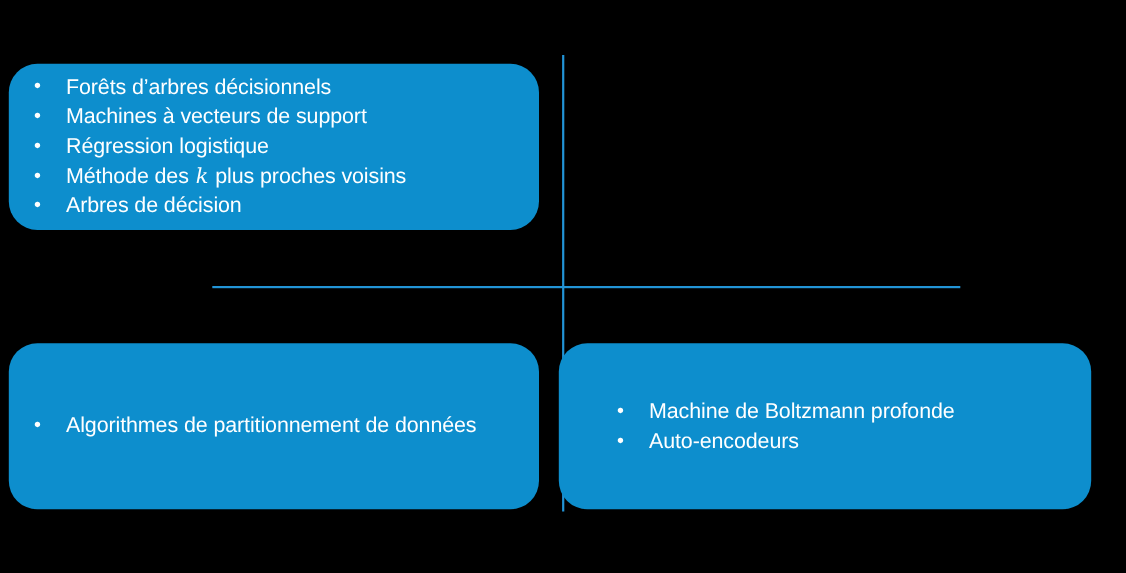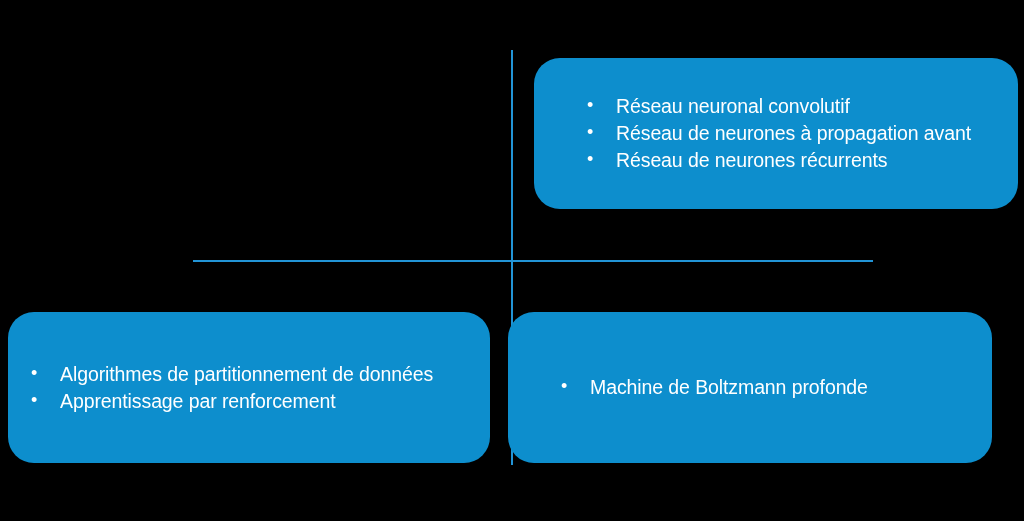--- a/index.html
+++ b/index.html
@@ -88,35 +88,37 @@
   }
 </style>
 </head>
 <body>
 
 <div id="slide">
 
   <div class="axis-v"></div>
   <div class="axis-h"></div>
 
-
-  <div class="quad tr">
+  <div class="quad tl">
     <ul class="bullet-list">
-      <li class="bullet-item">Réseau neuronal convolutif</li>
-      <li class="bullet-item">Réseau de neurones à propagation avant</li>
-      <li class="bullet-item">Réseau de neurones récurrents</li>
+      <li class="bullet-item">Forêts d’arbres décisionnels</li>
+      <li class="bullet-item">Machines à vecteurs de support</li>
+      <li class="bullet-item">Régression logistique</li>
+      <li class="bullet-item"><span>Méthode des </span><span class="k-var">k</span><span> plus proches voisins</span></li>
+      <li class="bullet-item">Arbres de décision</li>
     </ul>
   </div>
+
 
   <div class="quad bl">
     <ul class="bullet-list">
       <li class="bullet-item">Algorithmes de partitionnement de données</li>
-      <li class="bullet-item">Apprentissage par renforcement</li>
     </ul>
   </div>
 
   <div class="quad br">
     <ul class="bullet-list">
       <li class="bullet-item">Machine de Boltzmann profonde</li>
+      <li class="bullet-item">Auto-encodeurs</li>
     </ul>
   </div>
 
 </div>
 
 </body></html>

